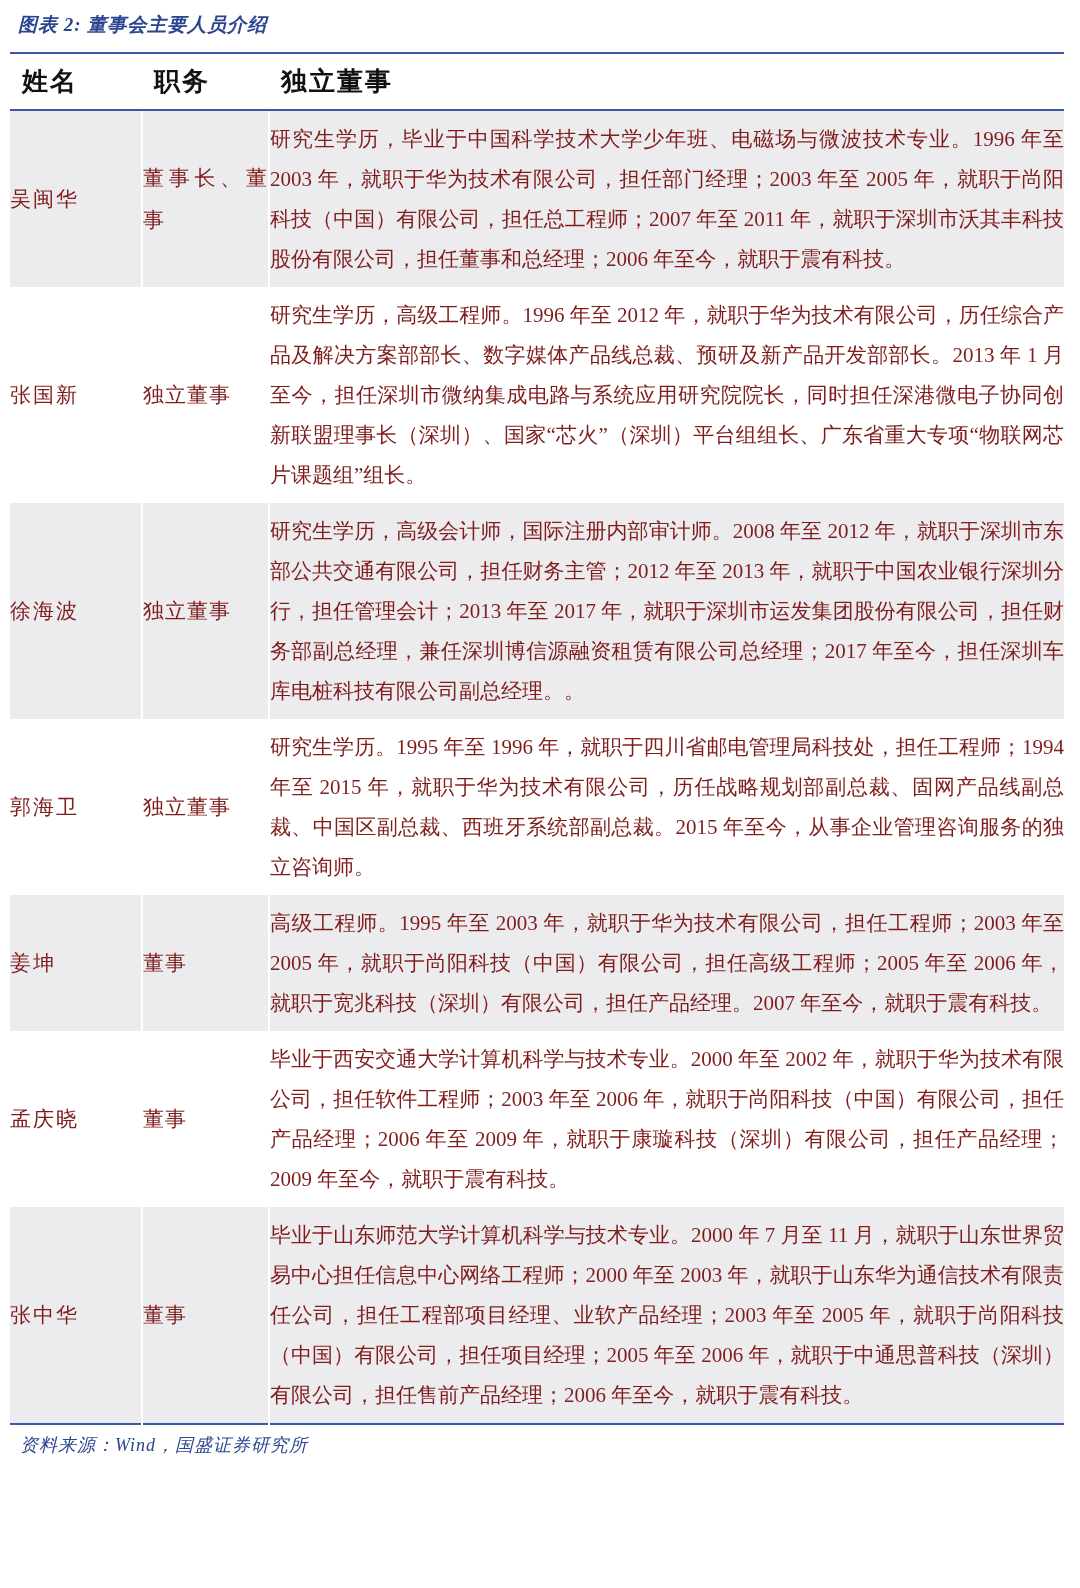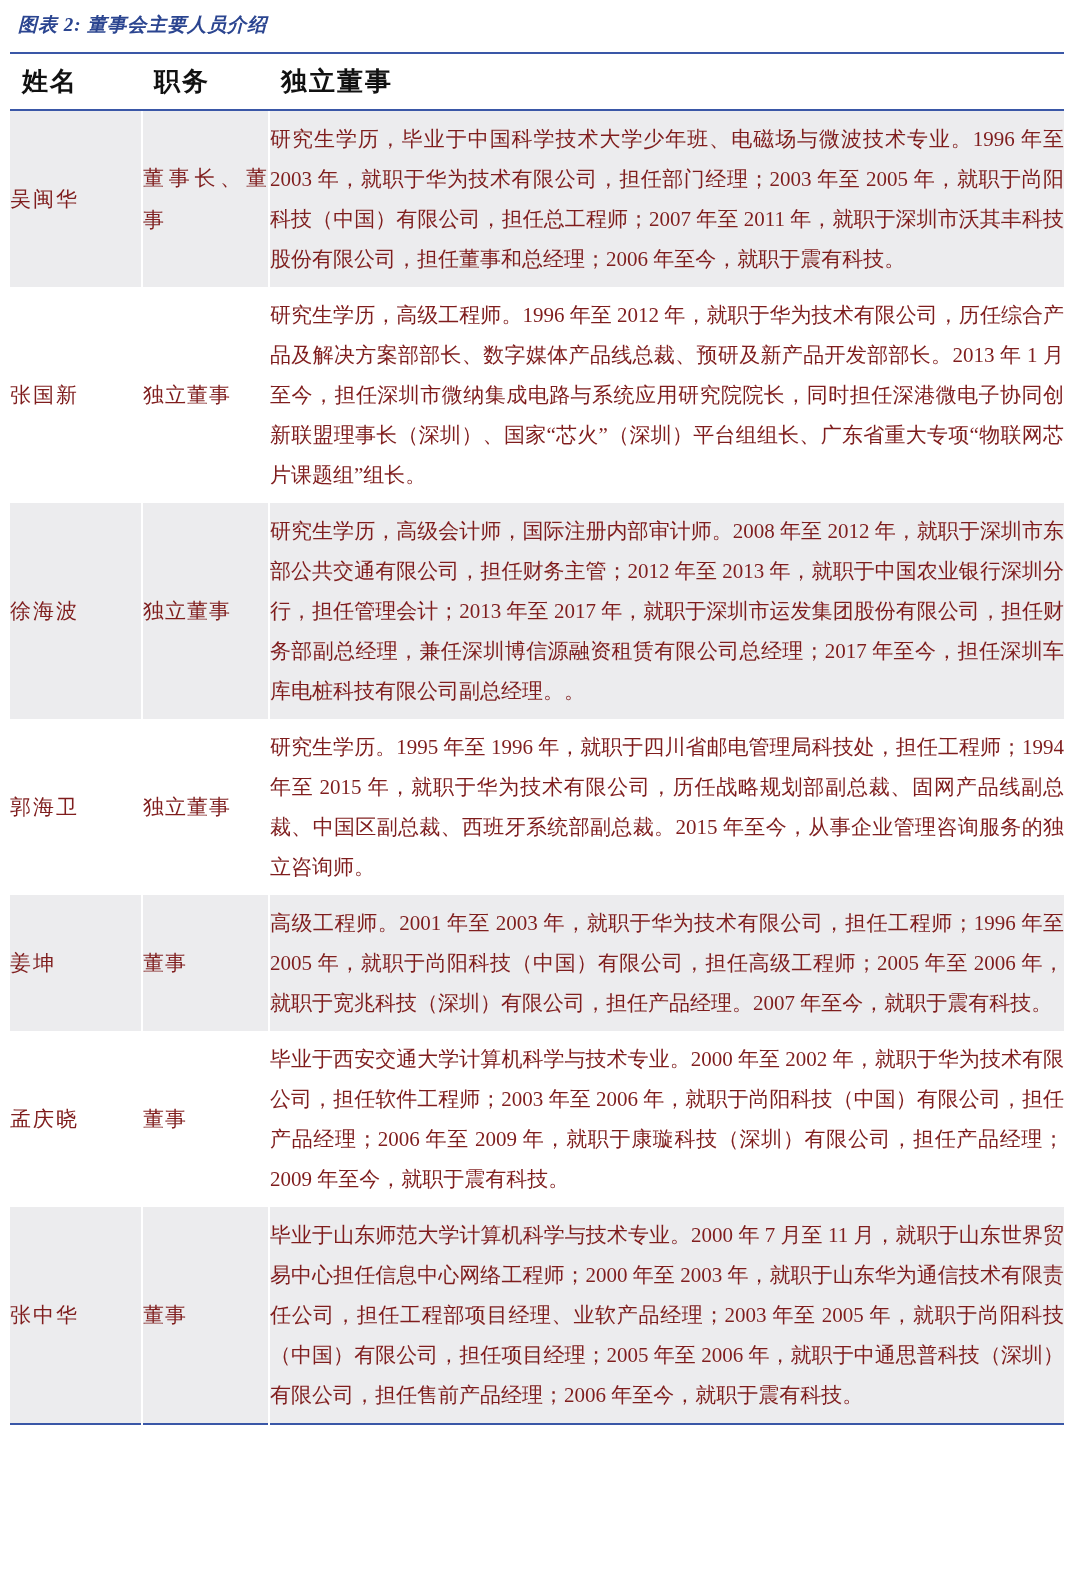--- a/index.html
+++ b/index.html
@@ -113,29 +113,30 @@
         <td class="col-bio">研究生学历，高级会计师，国际注册内部审计师。2008 年至 2012 年，就职于深圳市东部公共交通有限公司，担任财务主管；2012 年至 2013 年，就职于中国农业银行深圳分行，担任管理会计；2013 年至 2017 年，就职于深圳市运发集团股份有限公司，担任财务部副总经理，兼任深圳博信源融资租赁有限公司总经理；2017 年至今，担任深圳车库电桩科技有限公司副总经理。。</td>
       </tr>
       <tr class="even">
         <td class="col-name">郭海卫</td>
         <td class="col-pos">独立董事</td>
         <td class="col-bio">研究生学历。1995 年至 1996 年，就职于四川省邮电管理局科技处，担任工程师；1994 年至 2015 年，就职于华为技术有限公司，历任战略规划部副总裁、固网产品线副总裁、中国区副总裁、西班牙系统部副总裁。2015 年至今，从事企业管理咨询服务的独立咨询师。</td>
       </tr>
       <tr class="odd">
         <td class="col-name">姜坤</td>
         <td class="col-pos">董事</td>
-        <td class="col-bio">高级工程师。2001 年至 2003 年，就职于华为技术有限公司，担任工程师；1996 年至 2005 年，就职于尚阳科技（中国）有限公司，担任高级工程师；2005 年至 2006 年，就职于宽兆科技（深圳）有限公司，担任产品经理。2007 年至今，就职于震有科技。</td>
+        <td class="col-bio">高级工程师。1995 年至 2003 年，就职于华为技术有限公司，担任工程师；2003 年至 2005 年，就职于尚阳科技（中国）有限公司，担任高级工程师；2005 年至 2006 年，就职于宽兆科技（深圳）有限公司，担任产品经理。2007 年至今，就职于震有科技。</td>
       </tr>
       <tr class="even">
         <td class="col-name">孟庆晓</td>
         <td class="col-pos">董事</td>
         <td class="col-bio">毕业于西安交通大学计算机科学与技术专业。2000 年至 2002 年，就职于华为技术有限公司，担任软件工程师；2003 年至 2006 年，就职于尚阳科技（中国）有限公司，担任产品经理；2006 年至 2009 年，就职于康璇科技（深圳）有限公司，担任产品经理；2009 年至今，就职于震有科技。</td>
       </tr>
       <tr class="odd">
         <td class="col-name">张中华</td>
         <td class="col-pos">董事</td>
         <td class="col-bio">毕业于山东师范大学计算机科学与技术专业。2000 年 7 月至 11 月，就职于山东世界贸易中心担任信息中心网络工程师；2000 年至 2003 年，就职于山东华为通信技术有限责任公司，担任工程部项目经理、业软产品经理；2003 年至 2005 年，就职于尚阳科技（中国）有限公司，担任项目经理；2005 年至 2006 年，就职于中通思普科技（深圳）有限公司，担任售前产品经理；2006 年至今，就职于震有科技。</td>
       </tr>
     </tbody>
   </table>
 
+  <div class="source-line">资料来源：Wind，国盛证券研究所</div>
 
 </div>
 
 </body></html>

